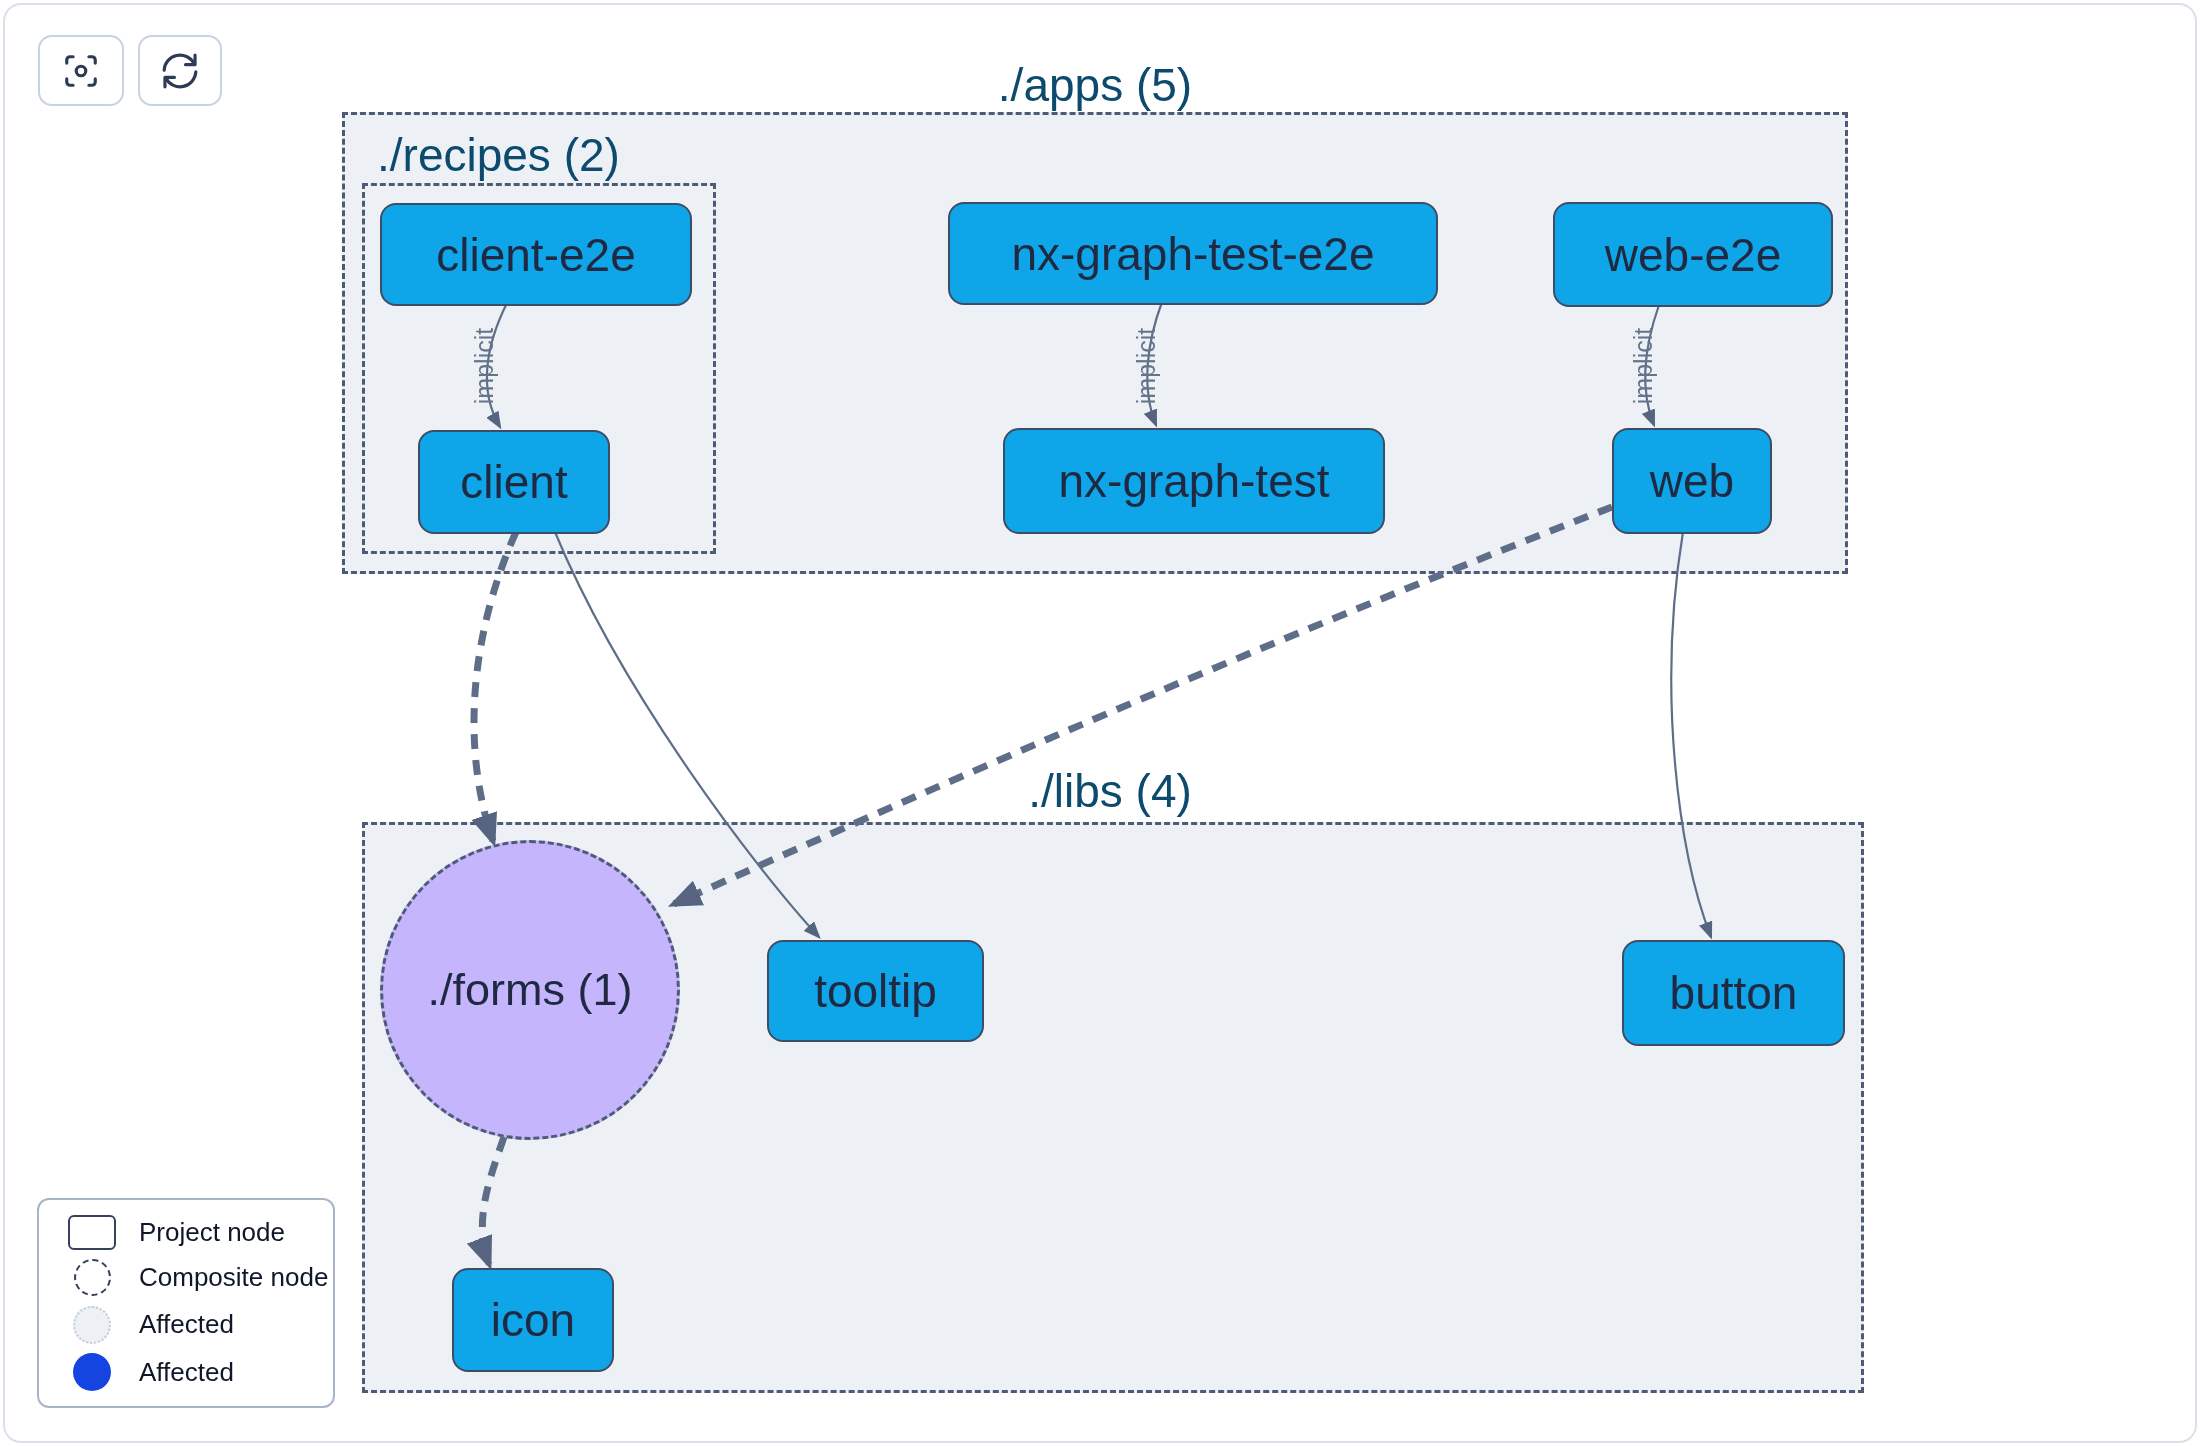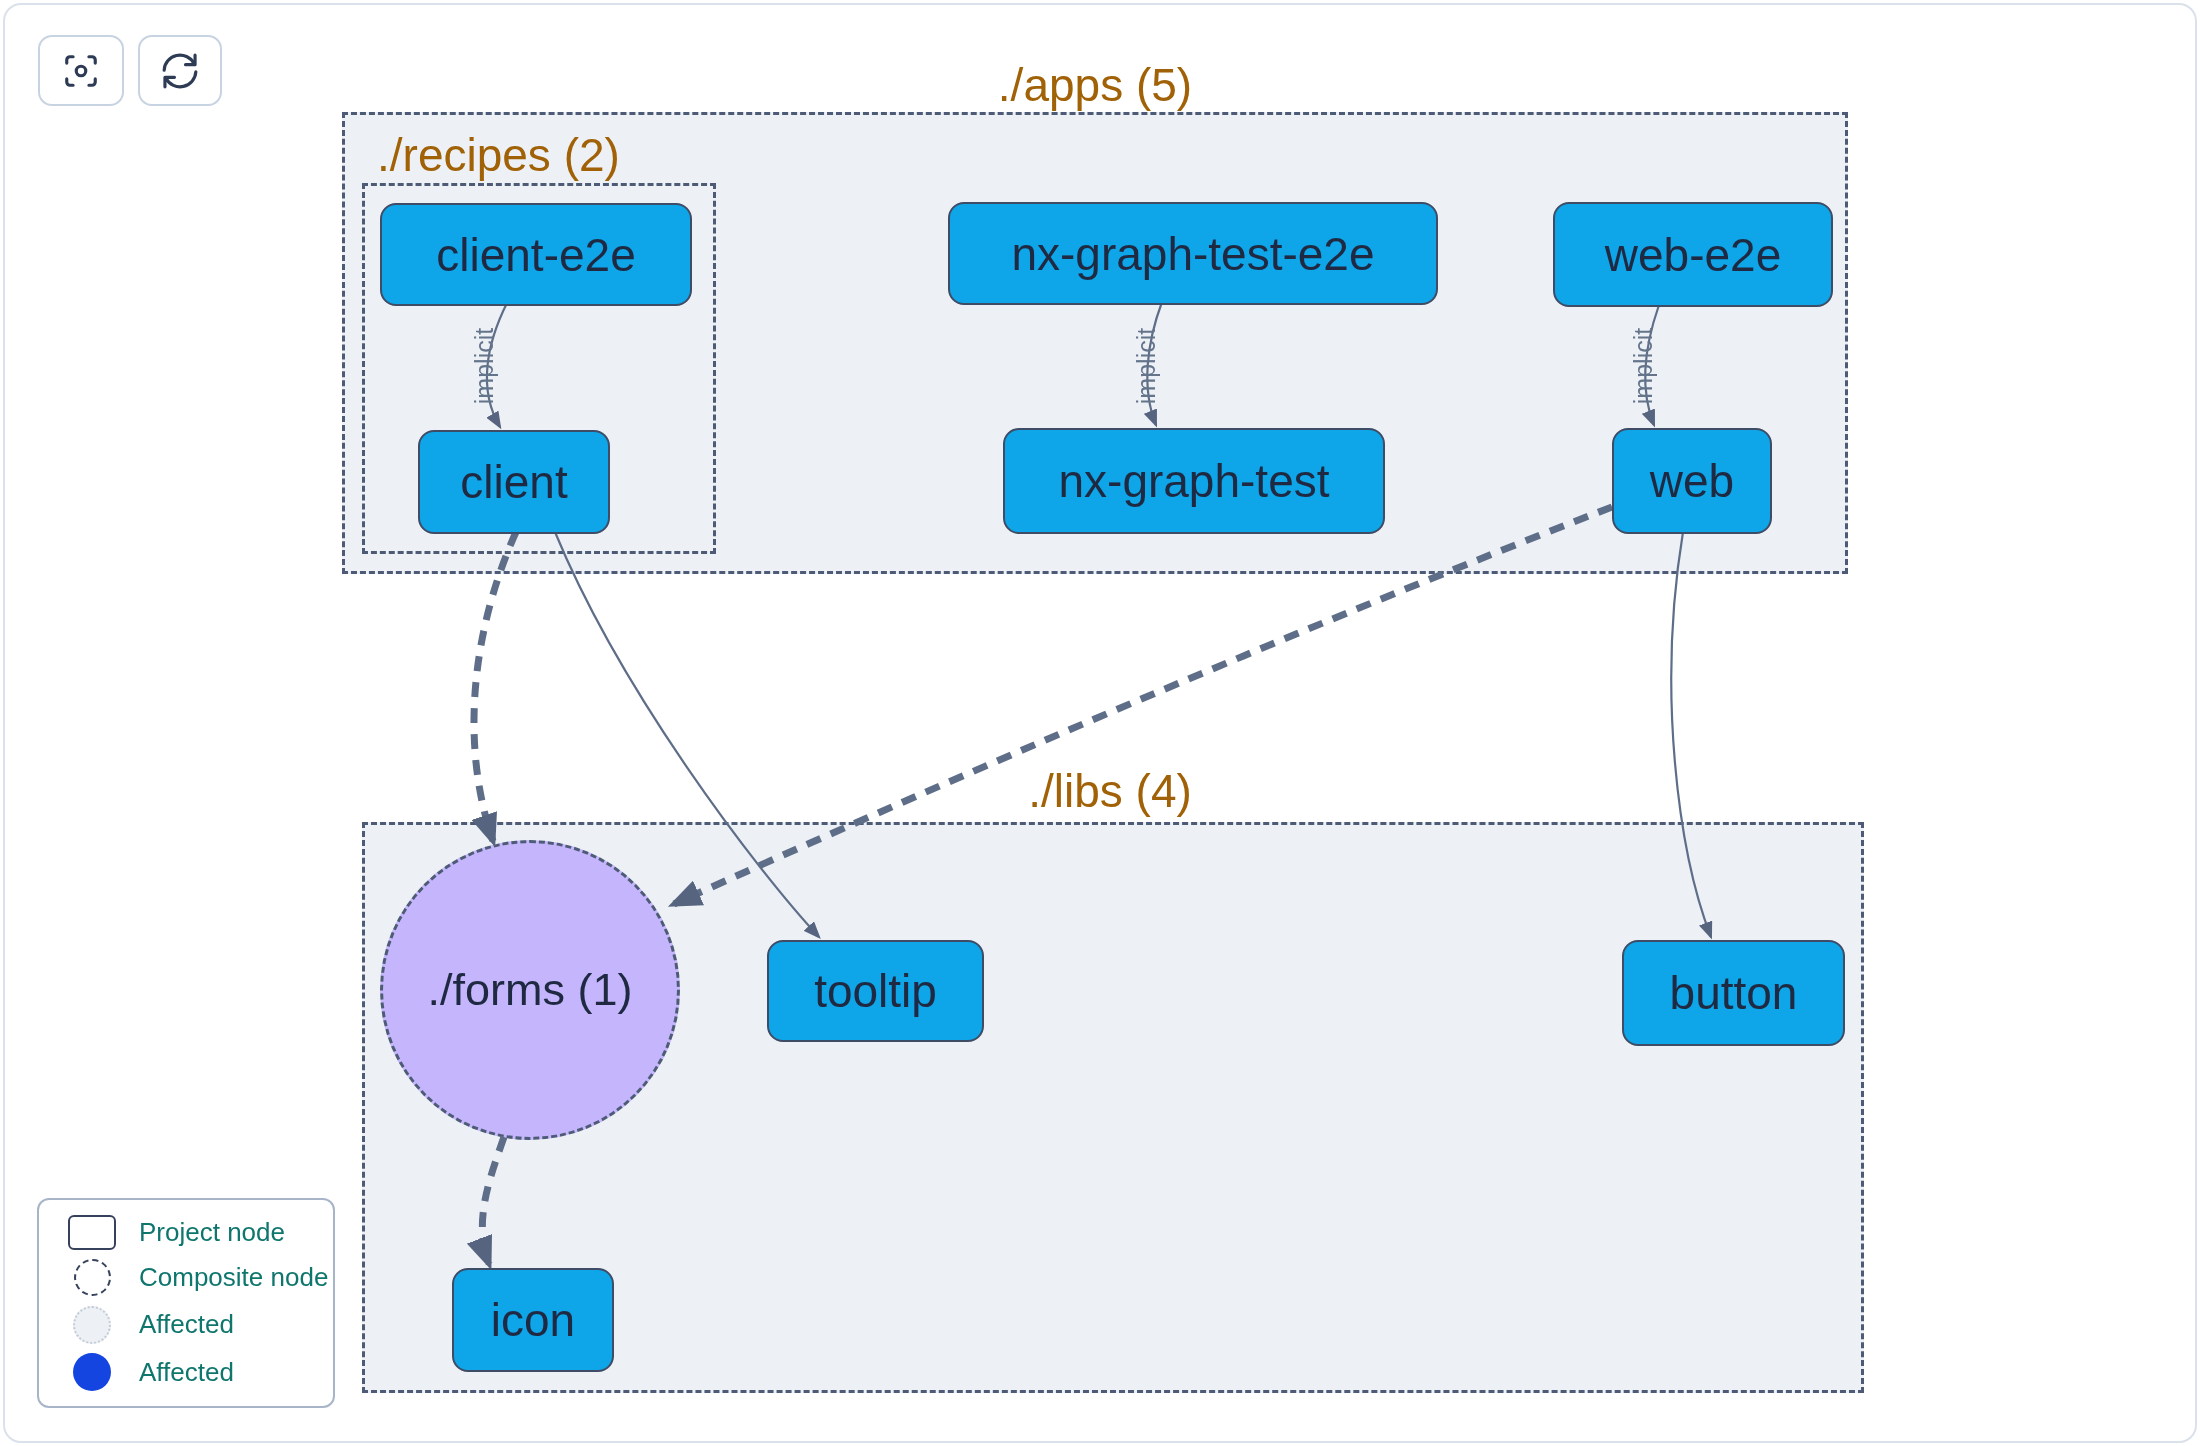--- a/index.html
+++ b/index.html
@@ -3,21 +3,21 @@
 <meta charset="utf-8">
 <style>
   html,body{margin:0;padding:0;background:#fff;}
   .stage{position:relative;width:2200px;height:1446px;background:#fff;overflow:hidden;
          font-family:"Liberation Sans",sans-serif;}
   .card-frame{position:absolute;left:3px;top:3px;right:3px;bottom:3px;border:2px solid #dbe1ea;
               border-radius:18px;background:#fff;z-index:0;}
   
   .container-box{position:absolute;border:3px dashed #4d5b76;background:#edf1f6;z-index:1;}
   .container-box.nested{background:transparent;}
-  .container-label{position:absolute;font-size:46px;color:#a16207;white-space:nowrap;z-index:1;
+  .container-label{position:absolute;font-size:46px;color:#0c4a6e;white-space:nowrap;z-index:1;
                    line-height:54px;}
   
   .node{position:absolute;display:flex;align-items:center;justify-content:center;
         background:#0ea5e9;border:2.5px solid #3f4c66;border-radius:16px;
         font-size:46px;color:#1f2a42;z-index:4;cursor:pointer;}
   .composite{position:absolute;border:3px dashed #4d5b76;border-radius:50%;background:#c4b5fd;
              display:flex;align-items:center;justify-content:center;font-size:45px;color:#1f2a42;
              z-index:2;cursor:pointer;}
   
   svg.edges{position:absolute;left:0;top:0;z-index:3;pointer-events:none;}
@@ -27,21 +27,21 @@
   .toolbar-btn{position:absolute;width:82px;height:67px;border:2px solid #c8d3e2;border-radius:14px;
                background:#fff;display:flex;align-items:center;justify-content:center;z-index:6;
                cursor:pointer;}
   .toolbar-btn svg{stroke:#2e3b55;}
   
   .legend{position:absolute;left:37px;top:1198px;width:298px;height:210px;background:#fff;
           border:2px solid #a8b5c9;border-radius:12px;z-index:6;display:flex;flex-direction:column;
           justify-content:space-around;padding:10px 0;box-sizing:border-box;}
   .legend-row{display:flex;align-items:center;gap:22px;padding-left:28px;}
   .legend-icon-cell{width:50px;display:flex;align-items:center;justify-content:center;}
-  .legend-label{font-size:26px;color:#0f766e;}
+  .legend-label{font-size:26px;color:#0f172a;}
   .li-project{width:44px;height:31px;border:2.5px solid #36425c;border-radius:6px;background:#fff;}
   .li-composite{width:33px;height:33px;border:2.5px dashed #36425c;border-radius:50%;background:#fff;}
   .li-affected{width:34px;height:34px;border:2px dotted #c3cbd9;border-radius:50%;background:#edf1f5;}
   .li-touched{width:38px;height:38px;border-radius:50%;background:#1445e1;}
 </style>
 </head>
 <body>
 
 <div class="stage">
   <div class="card-frame"></div>

